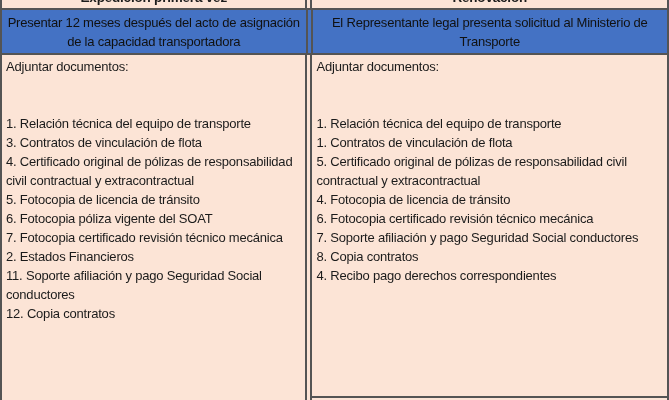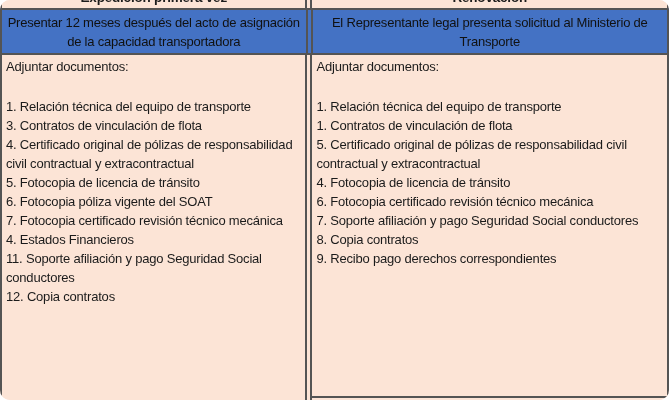--- a/index.html
+++ b/index.html
@@ -1,19 +1,19 @@
 <!DOCTYPE html>
 <html><head>
 <meta charset="utf-8">
 <style>
   html,body{margin:0;padding:0;background:#fff;}
   #stage{
     position:relative;width:669px;height:400px;overflow:hidden;
     font-family:"Liberation Sans",sans-serif;color:#1b1b1b;
-    background:#FCE4D6;letter-spacing:-0.2px;border-radius:10px;
+    background:#FCE4D6;letter-spacing:-0.2px;
   }
   .trow{display:flex;width:669px;}
   .cell{box-sizing:border-box;border-left:2px solid #545454;border-right:2px solid #545454;}
   .cell-l{width:331px;}
   .cell-r{width:386px;margin-left:3px;}
 
   
   .row-header{height:8px;background:#FCE4D6;}
   .row-header .cell{overflow:hidden;text-align:center;}
   .hdr-clip{display:block;line-height:19px;font-size:13.5px;font-weight:bold;margin-top:-12px;}
@@ -22,21 +22,21 @@
   .row-blue{background:#4472C4;border-top:2px solid #545454;border-bottom:2px solid #545454;height:43px;}
   .row-blue .cell{
     display:flex;align-items:center;justify-content:center;text-align:center;
     font-size:13px;line-height:19px;padding:1px 5px;color:#111;
   }
 
   
   .row-body{background:#FCE4D6;height:345px;}
   .row-body .cell{height:345px;overflow:hidden;}
   .body-inner{padding:2px 3px 0 4px;font-size:13px;line-height:19px;}
-  .section-title{margin-bottom:21px;}
+  .section-title{margin-bottom:38px;}
   .doc-list div{min-height:19px;}
   
   .inner-r{box-sizing:border-box;height:343px;border-bottom:2px solid #545454;}
 </style>
 </head>
 <body>
 
 <div id="stage">
 
   <div class="trow row-header">
@@ -58,39 +58,39 @@
       <div class="body-inner">
         <div class="section-title">Adjuntar documentos:</div>
         <div class="doc-list">
 
         <div>1. Relación técnica del equipo de transporte</div>
             <div>3. Contratos de vinculación de flota</div>
             <div>4. Certificado original de pólizas de responsabilidad civil contractual y extracontractual</div>
             <div>5. Fotocopia de licencia de tránsito</div>
             <div>6. Fotocopia póliza vigente del SOAT</div>
             <div>7. Fotocopia certificado revisión técnico mecánica</div>
-            <div>4. Estados Financieros</div>
+            <div>2. Estados Financieros</div>
             <div>11. Soporte afiliación y pago Seguridad Social conductores</div>
             <div>12. Copia contratos</div>
           </div>
       </div>
     </div>
     <div class="cell cell-r">
       <div class="inner-r">
         <div class="body-inner">
           <div class="section-title">Adjuntar documentos:</div>
           <div class="doc-list">
 
           <div>1. Relación técnica del equipo de transporte</div>
               <div>1. Contratos de vinculación de flota</div>
               <div>5. Certificado original de pólizas de responsabilidad civil contractual y extracontractual</div>
               <div>4. Fotocopia de licencia de tránsito</div>
               <div>6. Fotocopia certificado revisión técnico mecánica</div>
               <div>7. Soporte afiliación y pago Seguridad Social conductores</div>
               <div>8. Copia contratos</div>
-              <div>9. Recibo pago derechos correspondientes</div>
+              <div>4. Recibo pago derechos correspondientes</div>
             </div>
         </div>
       </div>
     </div>
   </div>
 
 </div>
 
 </body></html>

